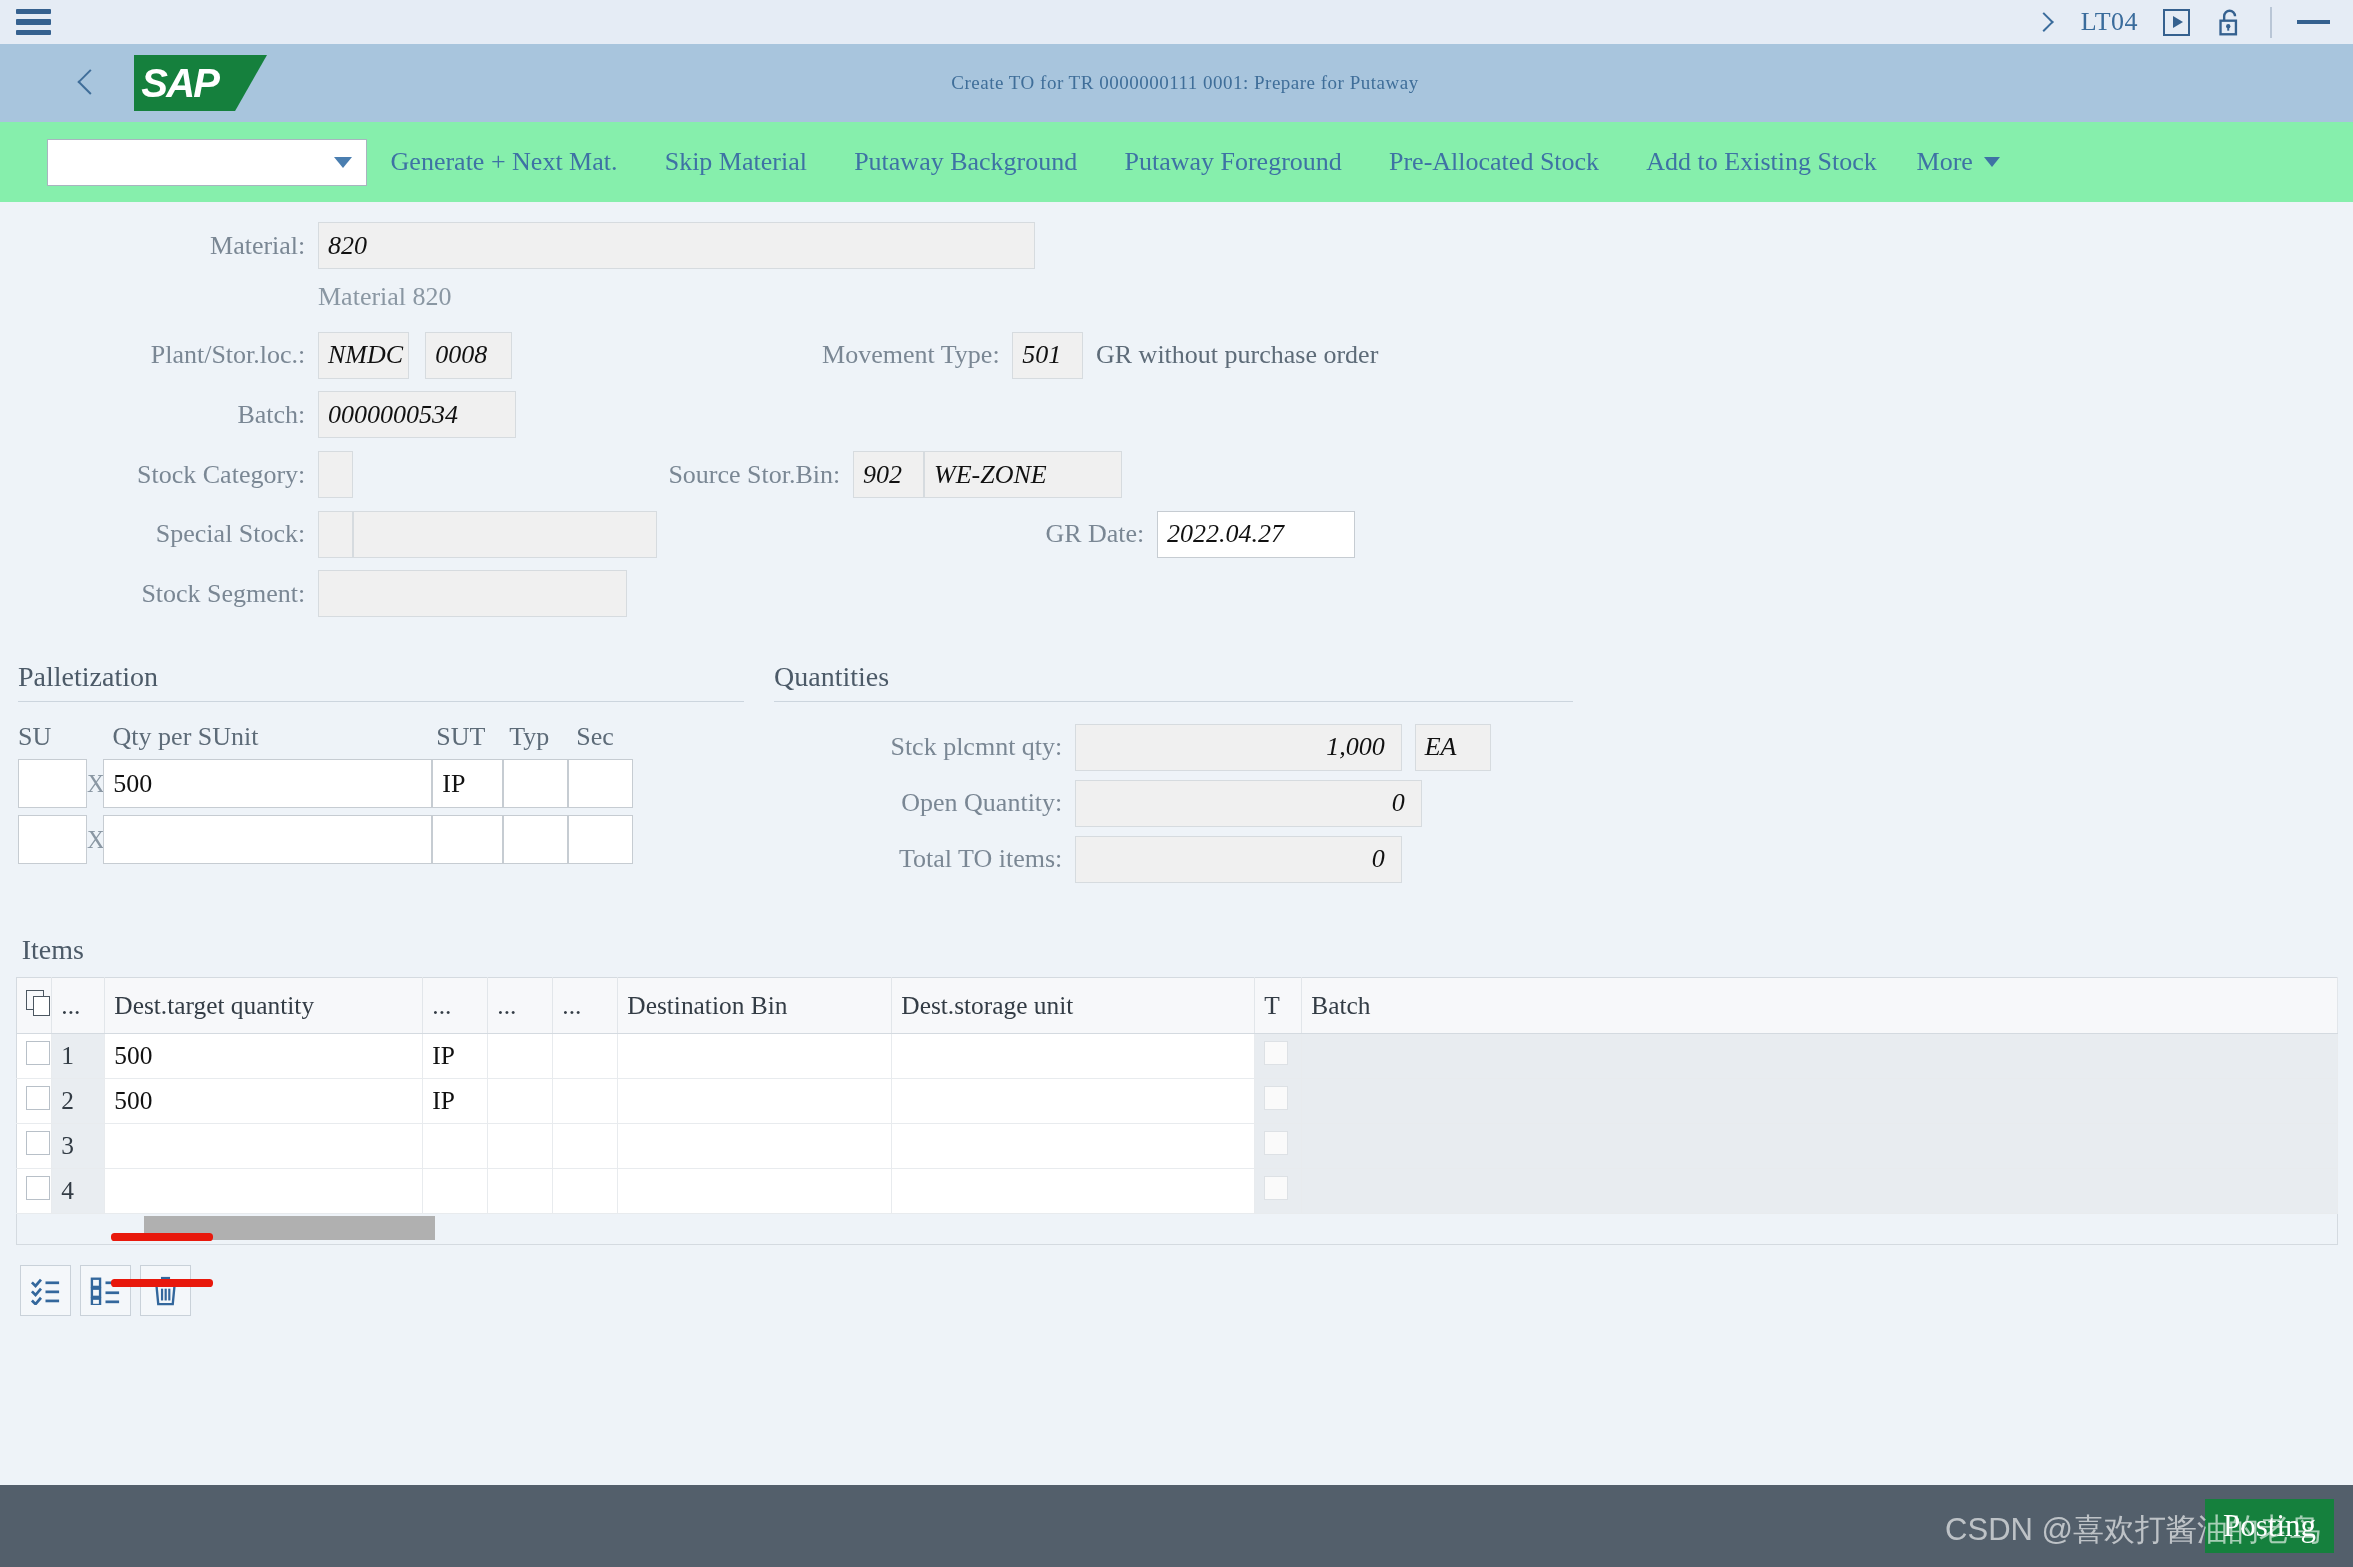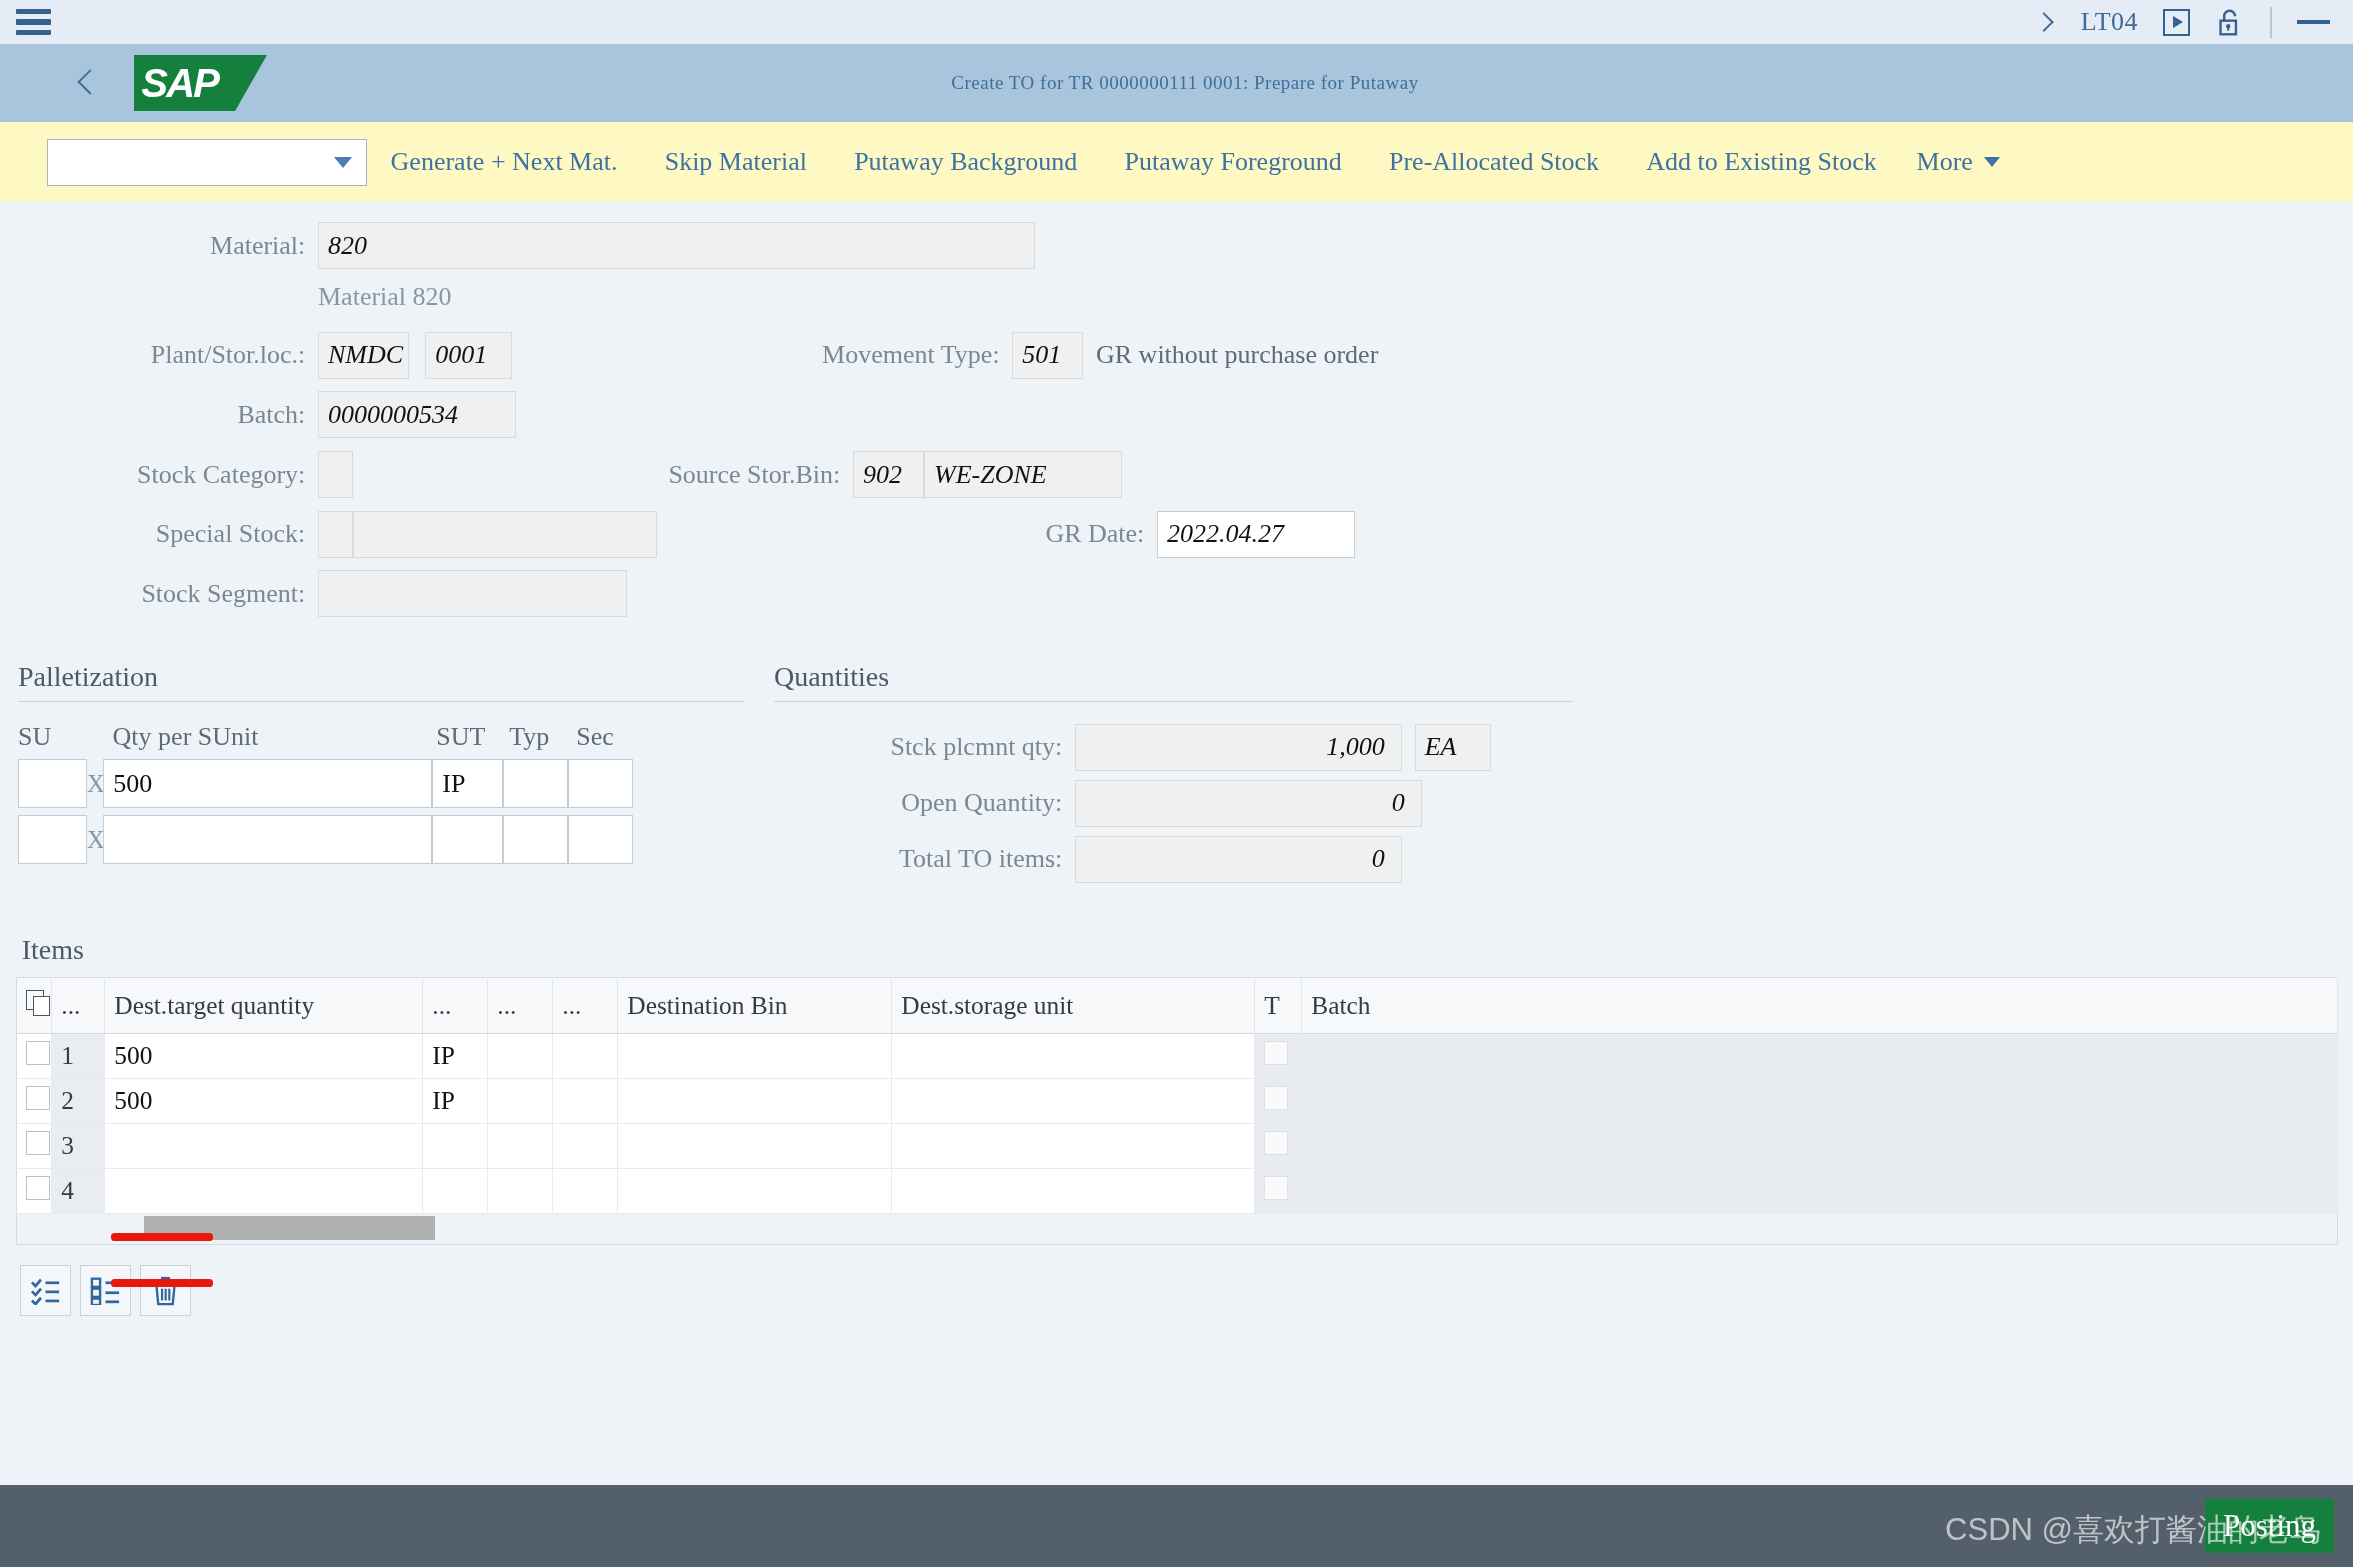--- a/index.html
+++ b/index.html
@@ -63,21 +63,21 @@
     letter-spacing: -1.8px; padding-left: 7.3px;
   }
   .page-title {
     position: absolute; left: 16px; right: 0; text-align: center;
     color: #3f6e99; font-size: 19px; letter-spacing: 0.5px; pointer-events: none;
   }
 
   
   .toolbar {
     height: 80px; display: flex; align-items: center;
-    padding: 0 18px 0 47px; background: #fef9c3; gap: 0;
+    padding: 0 18px 0 47px; background: #86efac; gap: 0;
   }
   .tb-select {
     width: 320px; height: 47px; background: #fff;
     border: 0.9px solid #a9b4bf; display: flex; align-items: center;
     justify-content: flex-end; padding-right: 14.5px; cursor: pointer;
   }
   .caret { width: 0; height: 0; border-left: 9px solid transparent;
     border-right: 9px solid transparent; border-top: 11px solid #4a7eb0; }
   .tb-btn {
     color: #3e72a4; font-size: 26px; padding: 0 23.6px; cursor: pointer; white-space: nowrap;
@@ -247,21 +247,21 @@
   </div>
 
   <div class="frow" style="margin-bottom:20px">
     <div class="flabel"></div>
     <div class="helper">Material 820</div>
   </div>
 
   <div class="frow">
     <div class="flabel">Plant/Stor.loc.:</div>
     <div class="fld" style="width:91px">NMDC</div>
-    <div class="fld" style="width:87px; margin-left:16.3px">0001</div>
+    <div class="fld" style="width:87px; margin-left:16.3px">0008</div>
     <div class="right-col">
       <div class="right-label">Movement Type:</div>
       <div class="fld" style="width:71px">501</div>
       <div class="suffix">GR without purchase order</div>
     </div>
   </div>
 
   <div class="frow">
     <div class="flabel">Batch:</div>
     <div class="fld" style="width:198px">0000000534</div>

